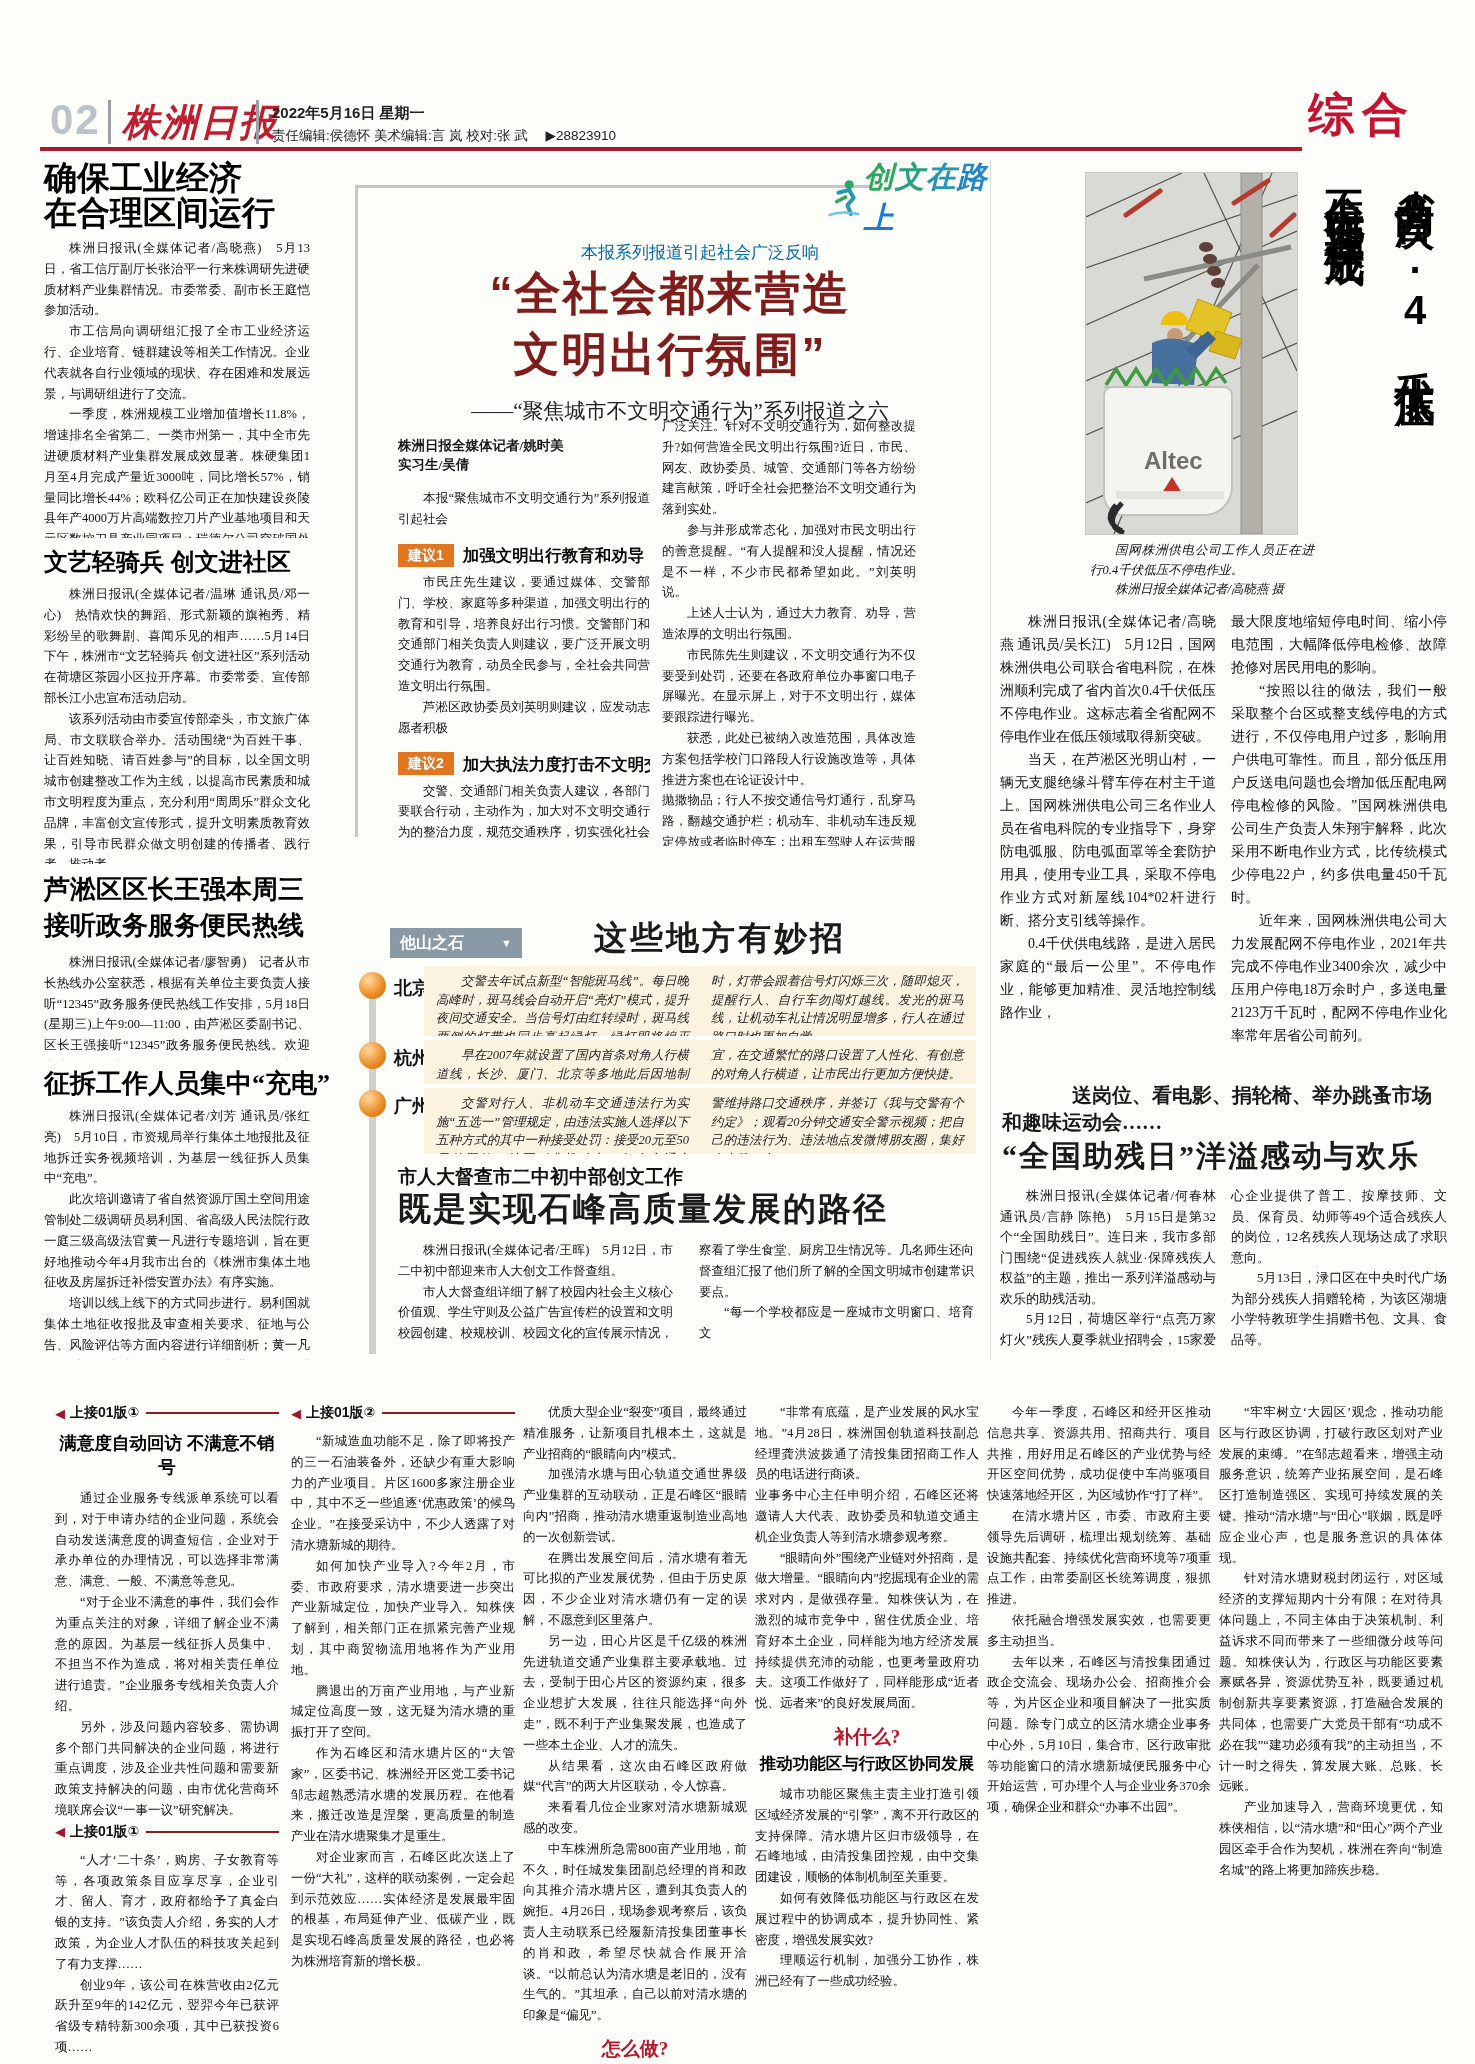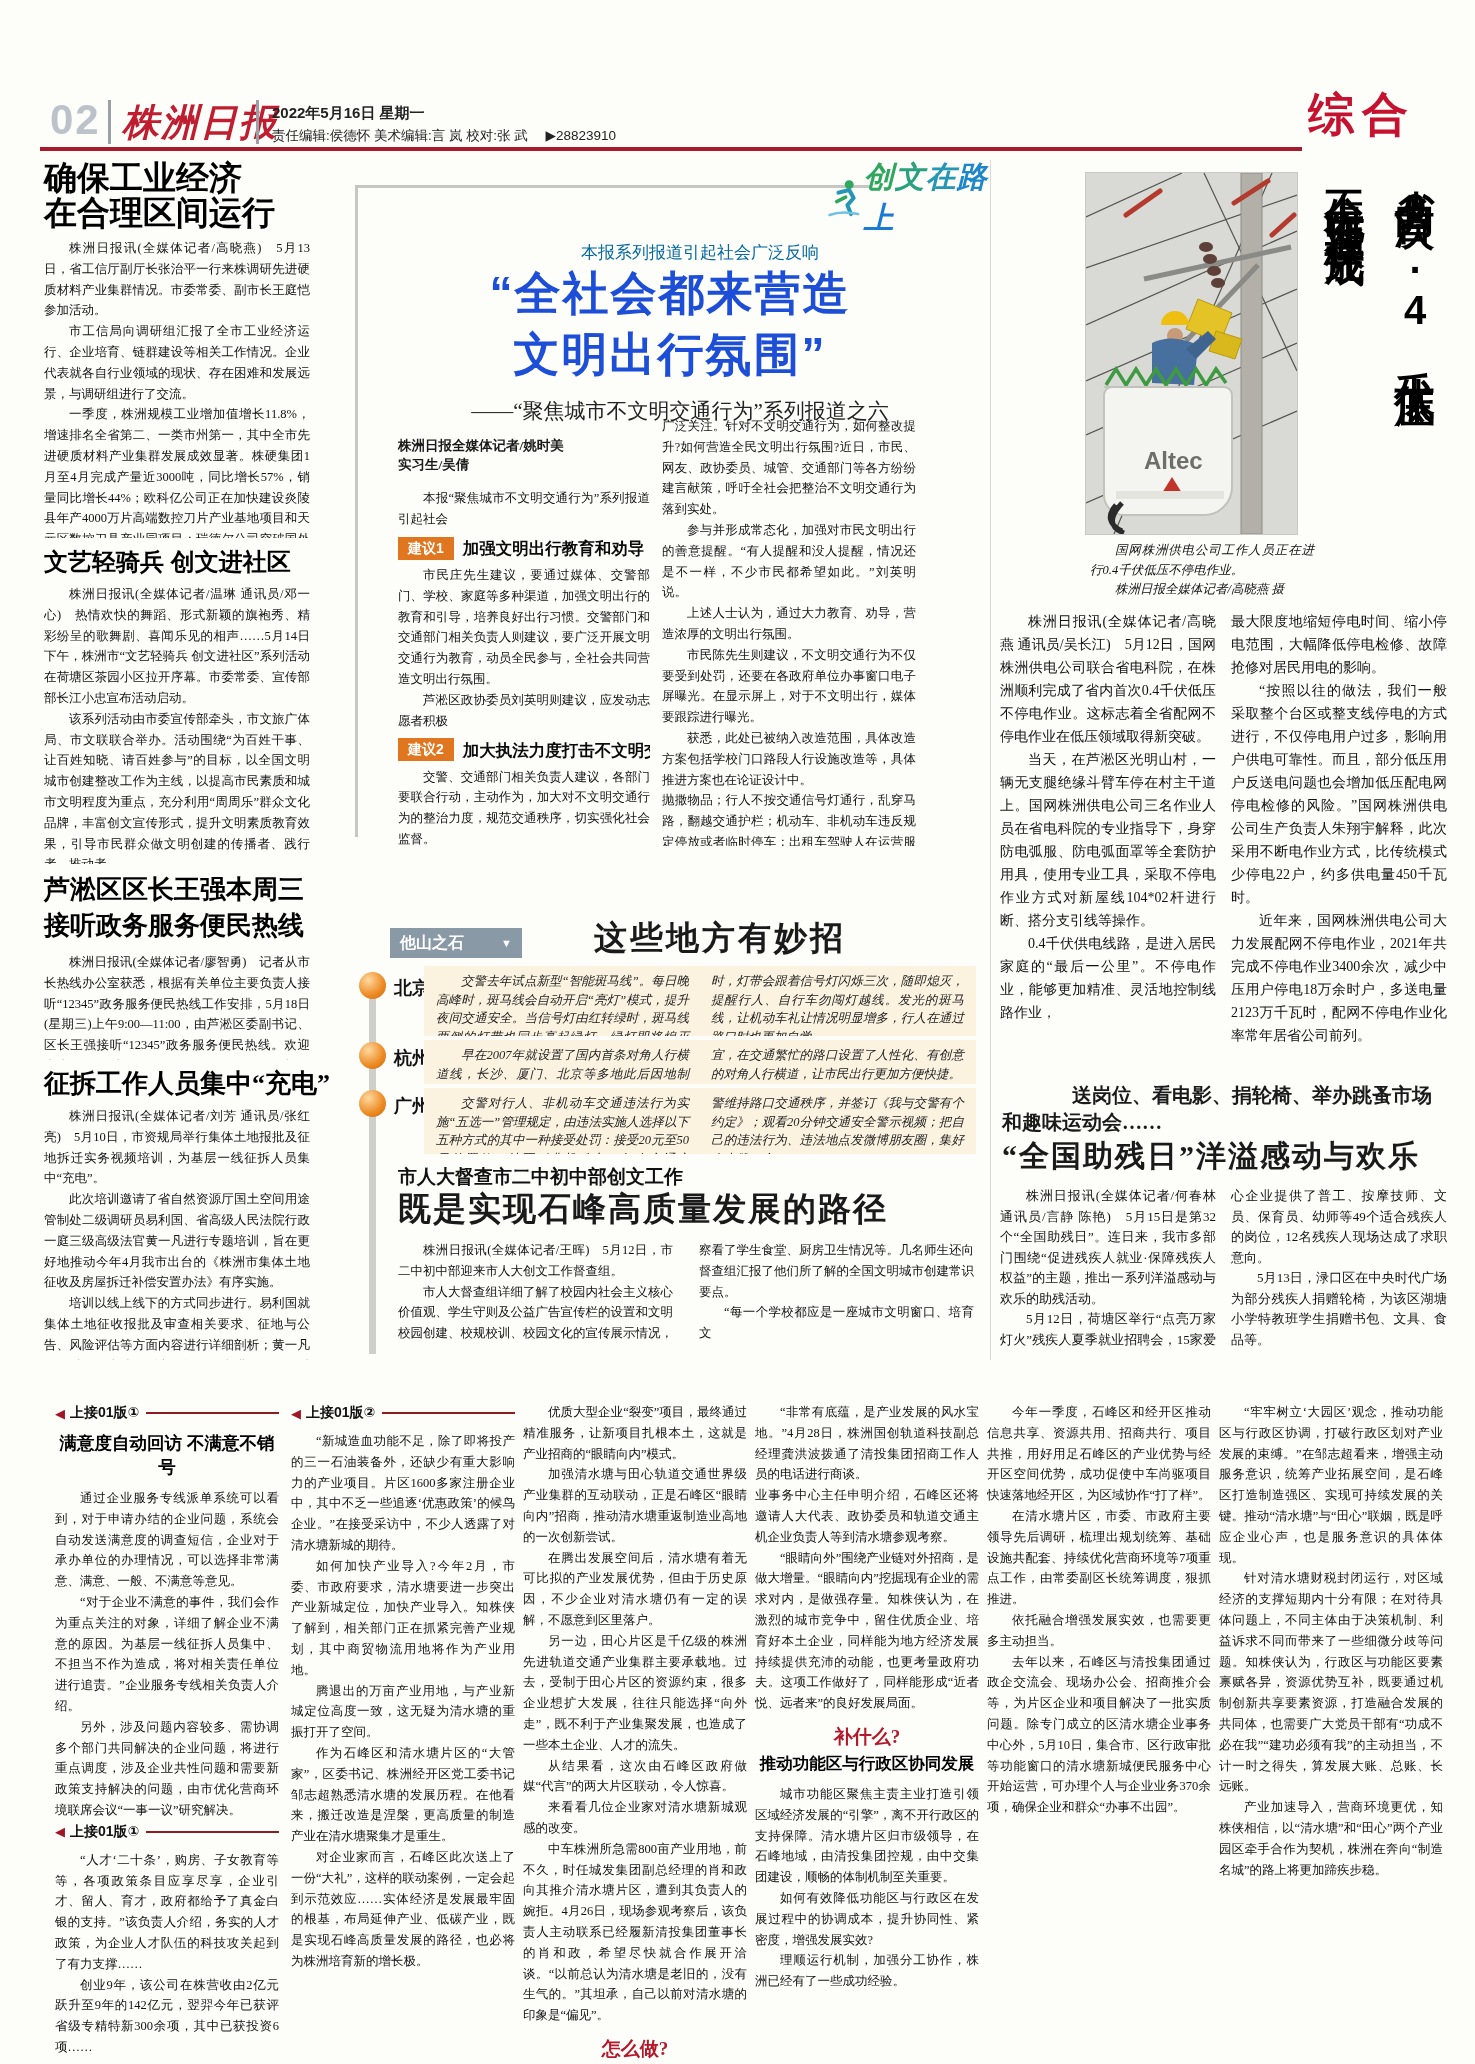--- a/index.html
+++ b/index.html
@@ -26,24 +26,24 @@
   .vrule{width:1px;background:#dadad6}
   
   .h-sans{font-family:var(--sans);font-weight:800;color:#000}
   .h-serif{font-family:var(--serif);font-weight:800;color:#000}
   
   #fx-top{left:355px;top:185px;width:516px;height:3px;background:#c6c6c3}
   #fx-left{left:355px;top:185px;width:3px;height:652px;background:#c6c6c3}
   #logo{left:826px;top:166px;width:176px;height:64px;display:flex;align-items:center;gap:2px}
   #logo .ch{font:800 30px var(--sans);font-style:italic;letter-spacing:1px}
   #fx-kicker{left:420px;top:241px;width:560px;text-align:center;font:400 17px var(--serif);color:#0369a1}
-  #fx-h{left:360px;top:263px;width:620px;text-align:center;font:800 46px/61px var(--sans);color:#1d4ed8;letter-spacing:2px}
+  #fx-h{left:360px;top:263px;width:620px;text-align:center;font:800 46px/61px var(--sans);color:#7f1d1d;letter-spacing:2px}
   #fx-dek{left:400px;top:397px;width:560px;text-align:center;font:400 21px var(--serif);color:#222}
   #fx-by{left:398px;top:436px;font:600 13.5px/19px var(--serif)}
-  .tagrow{margin:7px 0 5px;white-space:nowrap}
+  .tagrow{margin:14px 0 5px;white-space:nowrap}
   .tag{display:inline-block;background:var(--orange);color:#fff;font:700 14px/21px var(--sans);padding:1px 10px}
   .tagtitle{font:700 16.5px var(--sans);color:#0a0a0a;margin-left:9px;vertical-align:middle}
   
   #tips-label{left:390px;top:928px;width:132px;height:30px;background:#8a99a6;color:#fff;
       display:flex;align-items:center;justify-content:space-between;padding:14px 10px;font:700 16px var(--sans)}
   #tips-title{left:500px;top:916px;width:440px;text-align:center;font:800 33px var(--serif);letter-spacing:3px}
   #tips-line{left:369px;top:982px;width:7px;height:372px;background:#cfcfcb}
   .citydot{width:27px;height:27px;border-radius:50%;
       background:radial-gradient(circle at 35% 30%,#ffd9a0,#ec8a22 60%,#c96a10)}
   .cityname{font:700 18px var(--serif);color:#111}

